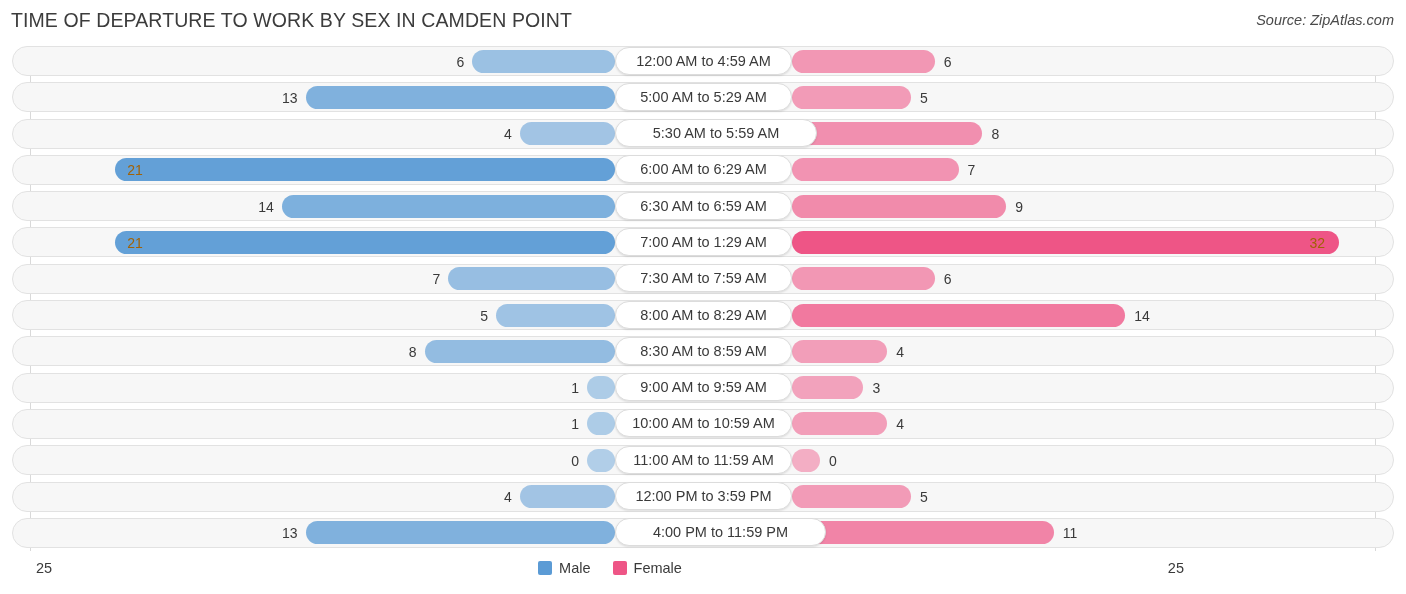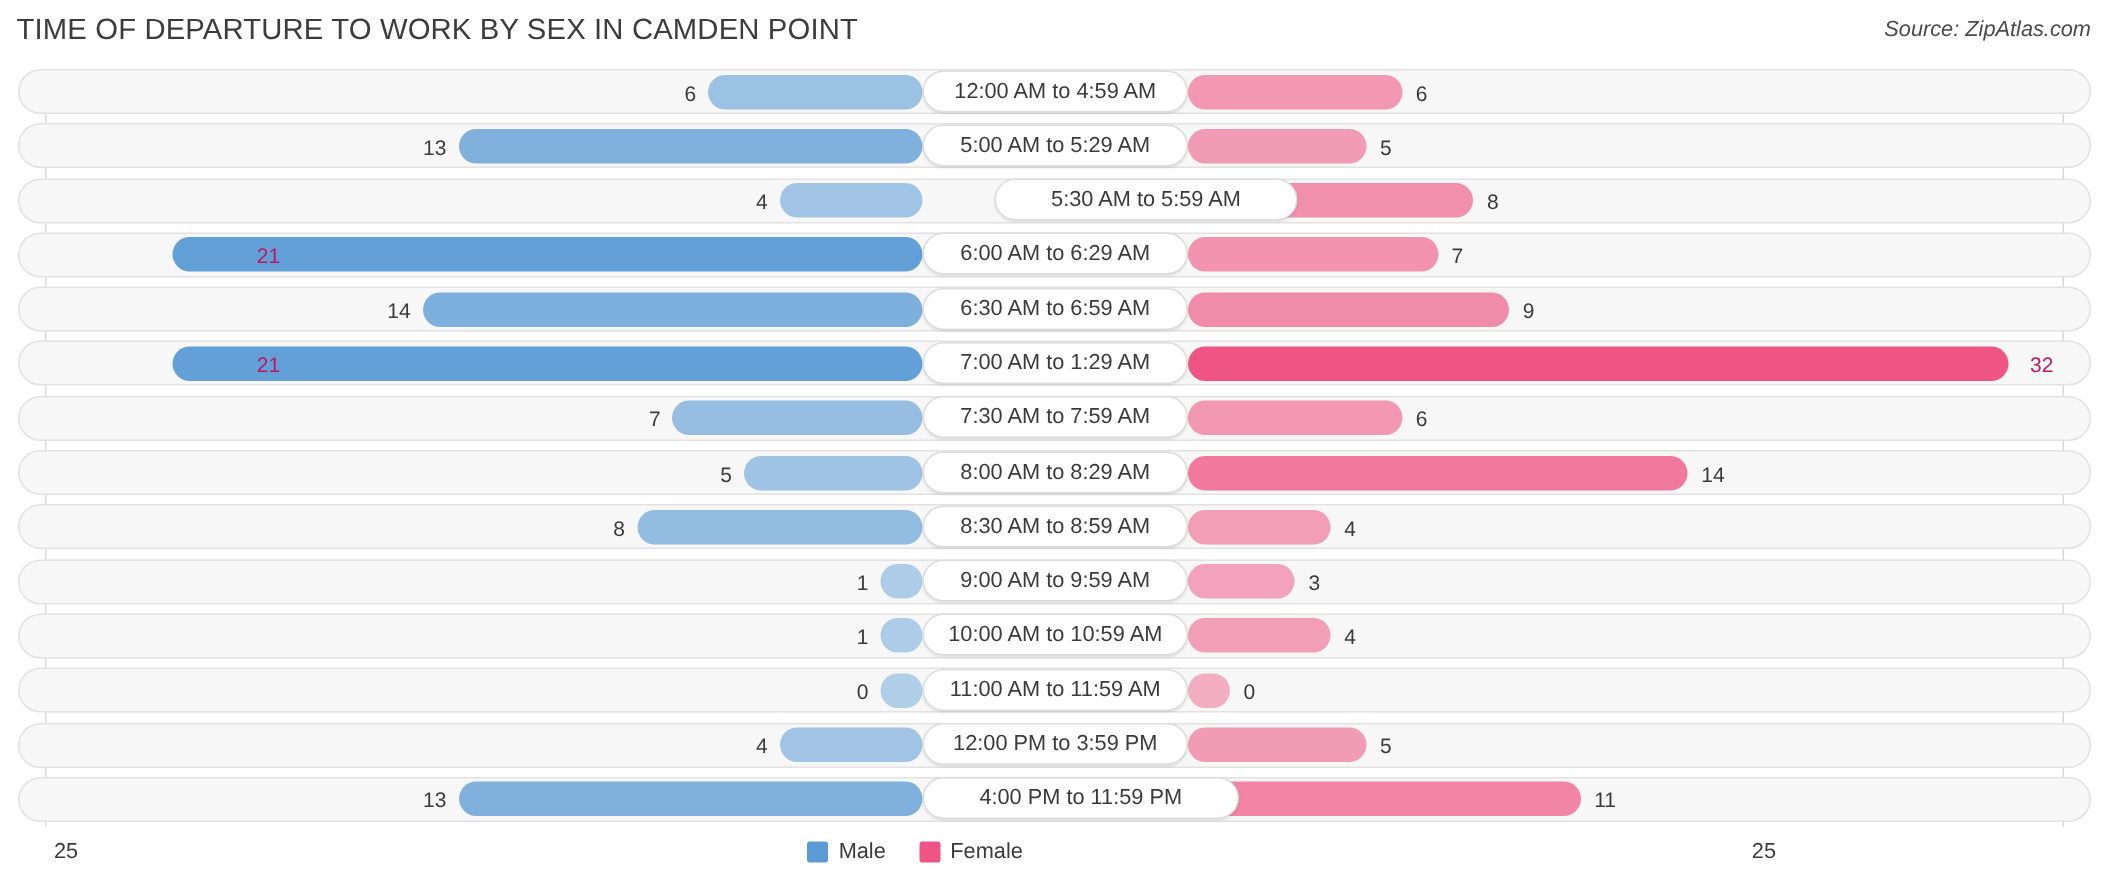--- a/index.html
+++ b/index.html
@@ -116,24 +116,23 @@
     text-align: right;
   }
   .val-female-out {
     text-align: left;
   }
   
   .val-in {
     position: absolute;
     top: 9.5px;
     font-size: 14px;
-    color: #be185d;
+    color: #a16207;
     white-space: nowrap;
     line-height: 16px;
-    margin-left: 44px;
   }
 
   
   .cat-pill {
     position: absolute;
     top: 2.5px;
     height: 28px;
     background: #ffffff;
     border: 1px solid #dcdcdc;
     border-radius: 14px;
@@ -225,21 +224,21 @@
         <div class="cat-pill" style="left: 615px; width: 177px;">
           <span>5:00 AM to 5:29 AM</span>
         </div>
       </div>
       <div class="row" style="height: 36.3px;">
         <div class="track"></div>
         <div class="bar bar-male" style="left: 519.8px; width: 95.2px; opacity: 0.546;"></div>
         <div class="val val-male-out" style="left: 459.8px; width: 52px;">4</div>
         <div class="bar bar-female" style="left: 792px; width: 190.4px; opacity: 0.641;"></div>
         <div class="val val-female-out" style="left: 991.4px; width: 52px;">8</div>
-        <div class="cat-pill" style="left: 615px; width: 202px; margin-left: 48px;">
+        <div class="cat-pill" style="left: 615px; width: 202px;">
           <span>5:30 AM to 5:59 AM</span>
         </div>
       </div>
       <div class="row" style="height: 36.3px;">
         <div class="track"></div>
         <div class="bar bar-male" style="left: 115.2px; width: 499.8px; opacity: 0.952;"></div>
         <div class="val-in" style="left: 127.2px;">21</div>
         <div class="bar bar-female" style="left: 792px; width: 166.6px; opacity: 0.617;"></div>
         <div class="val val-female-out" style="left: 967.6px; width: 52px;">7</div>
         <div class="cat-pill" style="left: 615px; width: 177px;">

